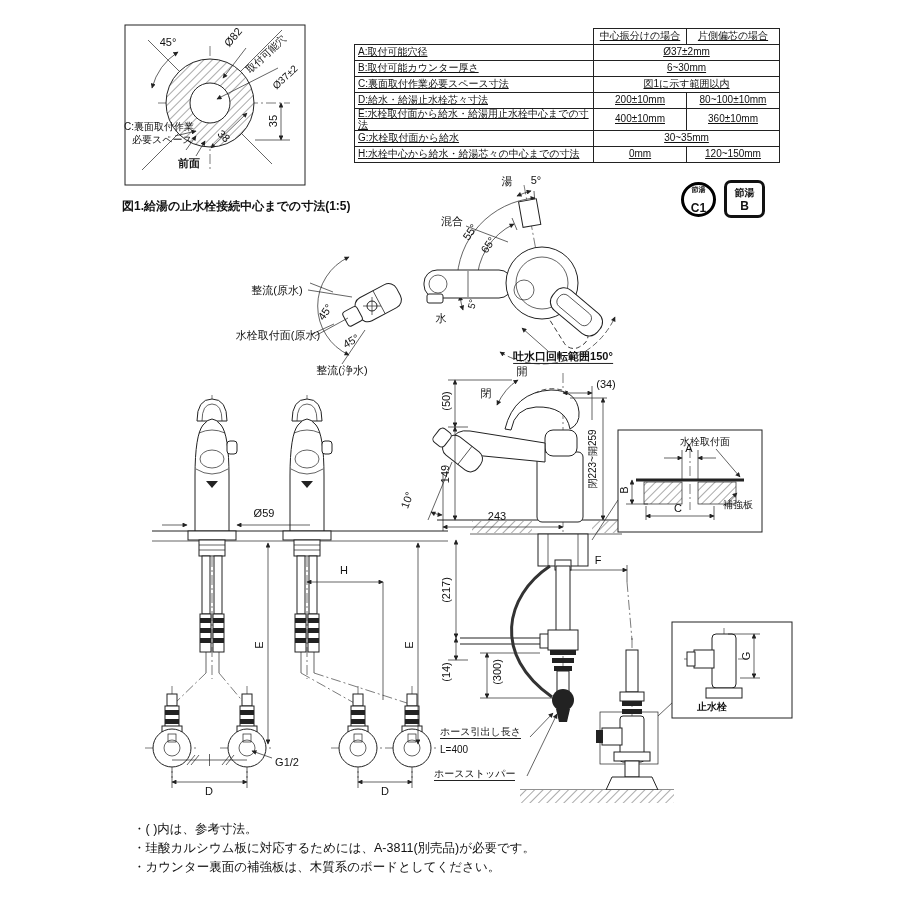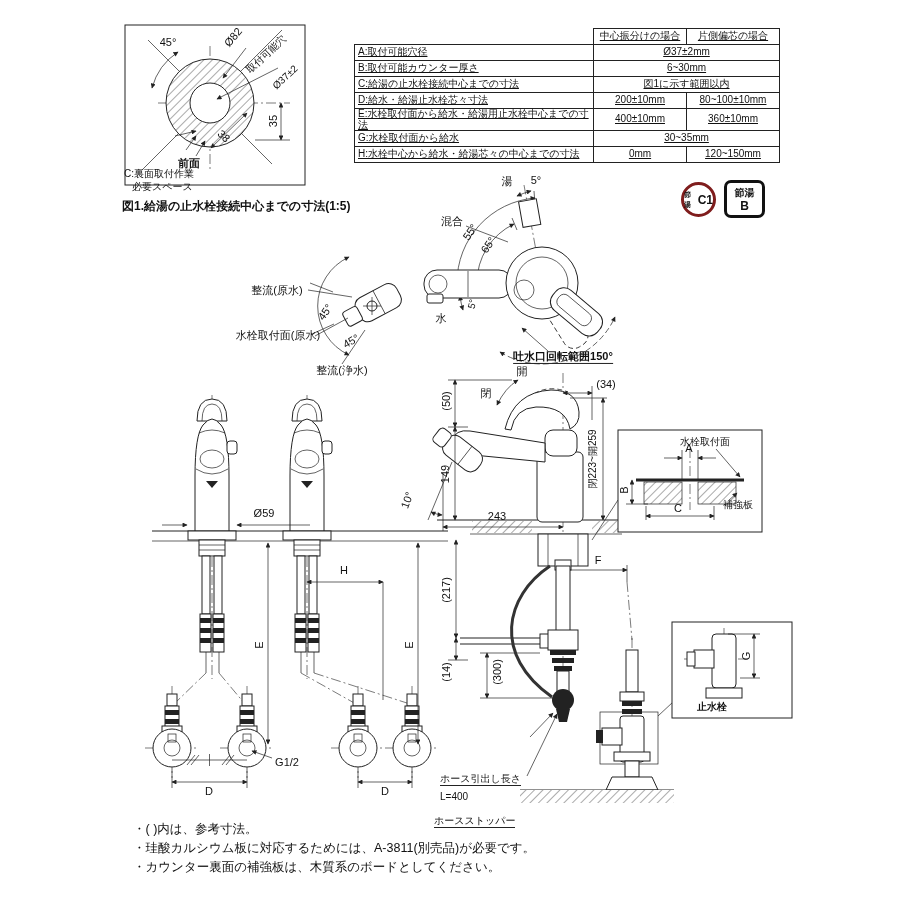--- a/index.html
+++ b/index.html
@@ -11,34 +11,34 @@
   .t{stroke:#222;fill:none;stroke-width:.7;}
   .cl{stroke:#222;fill:none;stroke-width:.6;stroke-dasharray:10 3 2 3;}
   .dsh{stroke:#222;fill:none;stroke-width:.8;stroke-dasharray:5 3;fill:none;}
   .dm{stroke:#222;fill:none;stroke-width:.7;marker-start:url(#ar);marker-end:url(#ar);}
   .dme{stroke:#222;fill:none;stroke-width:.7;marker-end:url(#ar);}
   .dms{stroke:#222;fill:none;stroke-width:.7;marker-start:url(#ar);}
   .blk{fill:#222;stroke:none;}
   .lbl{position:absolute;transform:translate(-50%,-50%);font-size:11px;line-height:1.1;
        white-space:nowrap;color:#111;z-index:5;}
   .r90{transform:translate(-50%,-50%) rotate(-90deg);}
-  .la{transform:none;margin-top:47px;}
+  .la{transform:none;}
   .ul{border-bottom:1px solid #222;padding-bottom:1px;}
   .b{font-weight:bold;}
   
   #spec{position:absolute;left:354px;top:28px;z-index:5;border-collapse:collapse;
         font-size:10px;line-height:1.05;text-decoration:underline;}
   #spec td,#spec th{border:1px solid #222;padding:0 3px;height:15px;font-weight:normal;}
   #spec th.nb{border:none;background:transparent;}
   #spec .lab{width:232px;text-align:left;}
   #spec .v{width:86px;text-align:center;}
   
   .badge-circle{position:absolute;left:681px;top:182px;width:35px;height:35px;z-index:5;
-    border:3px solid #7f1d1d;border-radius:50%;display:flex;flex-direction:row;
-    align-items:center;justify-content:flex-start;box-sizing:border-box;}
+    border:3px solid #000000;border-radius:50%;display:flex;flex-direction:column;
+    align-items:center;justify-content:space-between;box-sizing:border-box;}
   .badge-square{position:absolute;left:724px;top:180px;width:41px;height:38px;z-index:5;
     border:3px solid #111;border-radius:7px;display:flex;flex-direction:column;
     align-items:center;justify-content:center;box-sizing:border-box;}
   .badge-top{font-size:7px;font-weight:bold;letter-spacing:0;}
   .badge-sq-top{font-size:10px;font-weight:bold;}
   .badge-main{font-size:12px;font-weight:bold;line-height:1;}
   
   #notes{position:absolute;left:133px;top:820px;z-index:5;font-size:12.5px;line-height:19px;}
   #caption{position:absolute;left:122px;top:198px;z-index:5;font-size:12px;font-weight:bold;}
   .f10{font-size:10px;}
@@ -319,21 +319,21 @@
   </tr>
   <tr>
           <td class="lab">A:取付可能穴径</td>
           <td class="v" colspan="2">Ø37±2mm</td>
         </tr>
   <tr>
           <td class="lab">B:取付可能カウンター厚さ</td>
           <td class="v" colspan="2">6~30mm</td>
         </tr>
   <tr>
-          <td class="lab">C:給湯の止水栓接続中心までの寸法</td>
+          <td class="lab">C:裏面取付作業必要スペース寸法</td>
           <td class="v" colspan="2">図1に示す範囲以内</td>
         </tr>
   <tr>
           <td class="lab">D:給水・給湯止水栓芯々寸法</td>
           <td class="v">200±10mm</td>
           <td class="v">80~100±10mm</td>
         </tr>
   <tr>
           <td class="lab">E:水栓取付面から給水・給湯用止水栓中心までの寸法</td>
           <td class="v">400±10mm</td>

